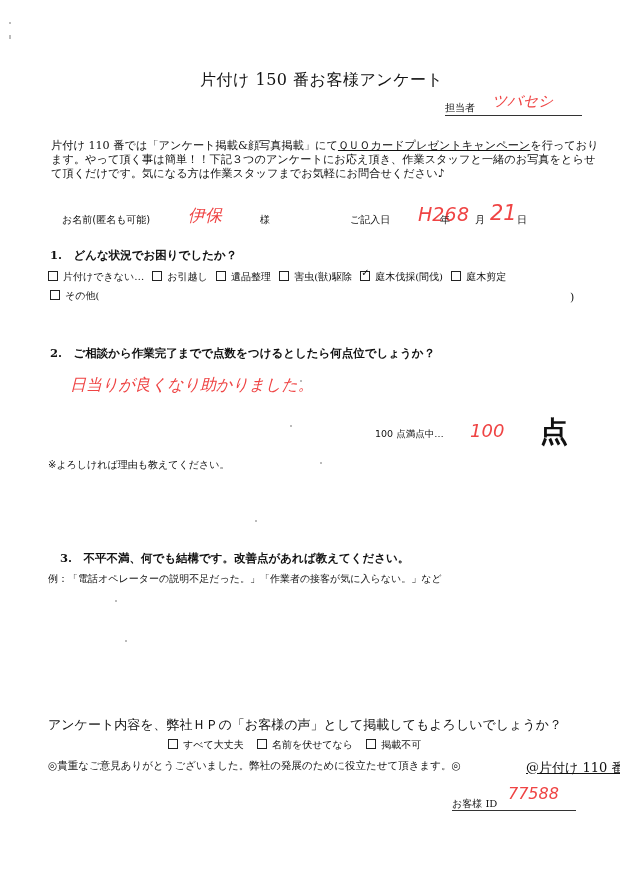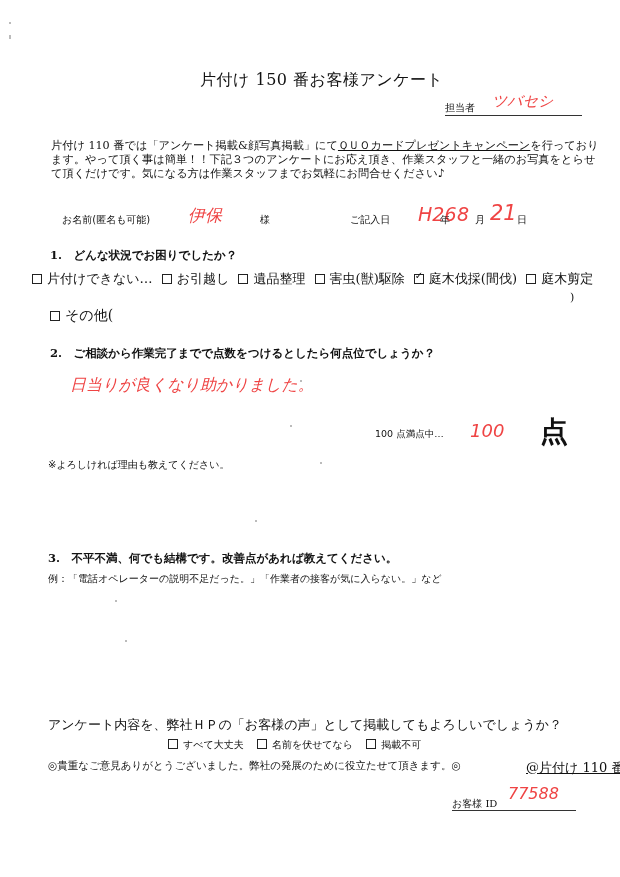--- a/index.html
+++ b/index.html
@@ -20,33 +20,33 @@
     .sama { left: 260px; top: 213px; font-size: 10px; }
     .date-label { left: 350px; top: 213px; font-size: 10px; font-family: "DejaVu Sans", sans-serif; }
     .date-era { left: 418px; top: 203px; font-size: 19px; }
     .date-nen { left: 440px; top: 213px; font-size: 10px; }
     .date-month { left: 457px; top: 203px; font-size: 19px; }
     .date-tsuki { left: 475px; top: 213px; font-size: 10px; }
     .date-day { left: 490px; top: 201px; font-size: 21px; }
     .date-nichi { left: 517px; top: 213px; font-size: 10px; }
     .q { font-size: 11.5px; font-weight: bold; text-align: center; }
     .q1 { left: 50px; top: 248px; }
-    .opts { left: 32px; top: 270px; font-size: 13px; }
+    .opts { left: 48px; top: 270px; font-size: 10px; }
     .opt { display: inline-block; margin-right: 5px; }
     .box { display: inline-block; width: 8px; height: 8px; border: 1px solid #222; margin-right: 5px; vertical-align: -1px; position: relative; }
     .box.checked::after { content: "✓"; position: absolute; left: 0px; top: -5px; font-size: 10px; }
-    .other { left: 50px; top: 307px; font-size: 14px; }
+    .other { left: 50px; top: 289px; font-size: 10px; }
     .paren-close { left: 570px; top: 291px; font-size: 11px; }
     .q2 { left: 50px; top: 346px; }
     .q2-answer { left: 70px; top: 375px; font-size: 16px; }
     .score-label { left: 375px; top: 428px; font-size: 9.5px; font-family: "DejaVu Sans", sans-serif; }
     .score-value { left: 470px; top: 420px; font-size: 18px; }
     .score-unit { left: 540px; top: 413px; font-size: 28px; font-weight: bold; font-family: "DejaVu Sans", sans-serif; }
     .reason { left: 48px; top: 458px; font-size: 10px; font-family: "DejaVu Sans", sans-serif; }
-    .q3 { left: 48px; top: 551px; }
+    .q3 { left: 60px; top: 551px; }
     .q3-example { left: 48px; top: 572px; font-size: 10px; }
     .publish-q { left: 48px; top: 716px; font-size: 13px; }
     .publish-opts { left: 168px; top: 738px; font-size: 10px; }
     .publish-opts .opt { margin-right: 10px; }
     .thanks { left: 48px; top: 759px; font-size: 10.5px; }
     .brand { left: 494px; top: 759px; font-size: 13px; text-decoration: underline; margin-left: 32px; }
     .cid-label { left: 452px; top: 797px; font-size: 10px; }
     .cid-line { left: 452px; top: 810px; width: 124px; border-bottom: 1px solid #333; }
     .cid-value { left: 508px; top: 784px; font-size: 16px; }
     .speck { position: absolute; width: 2px; height: 2px; background: #bbb; }

